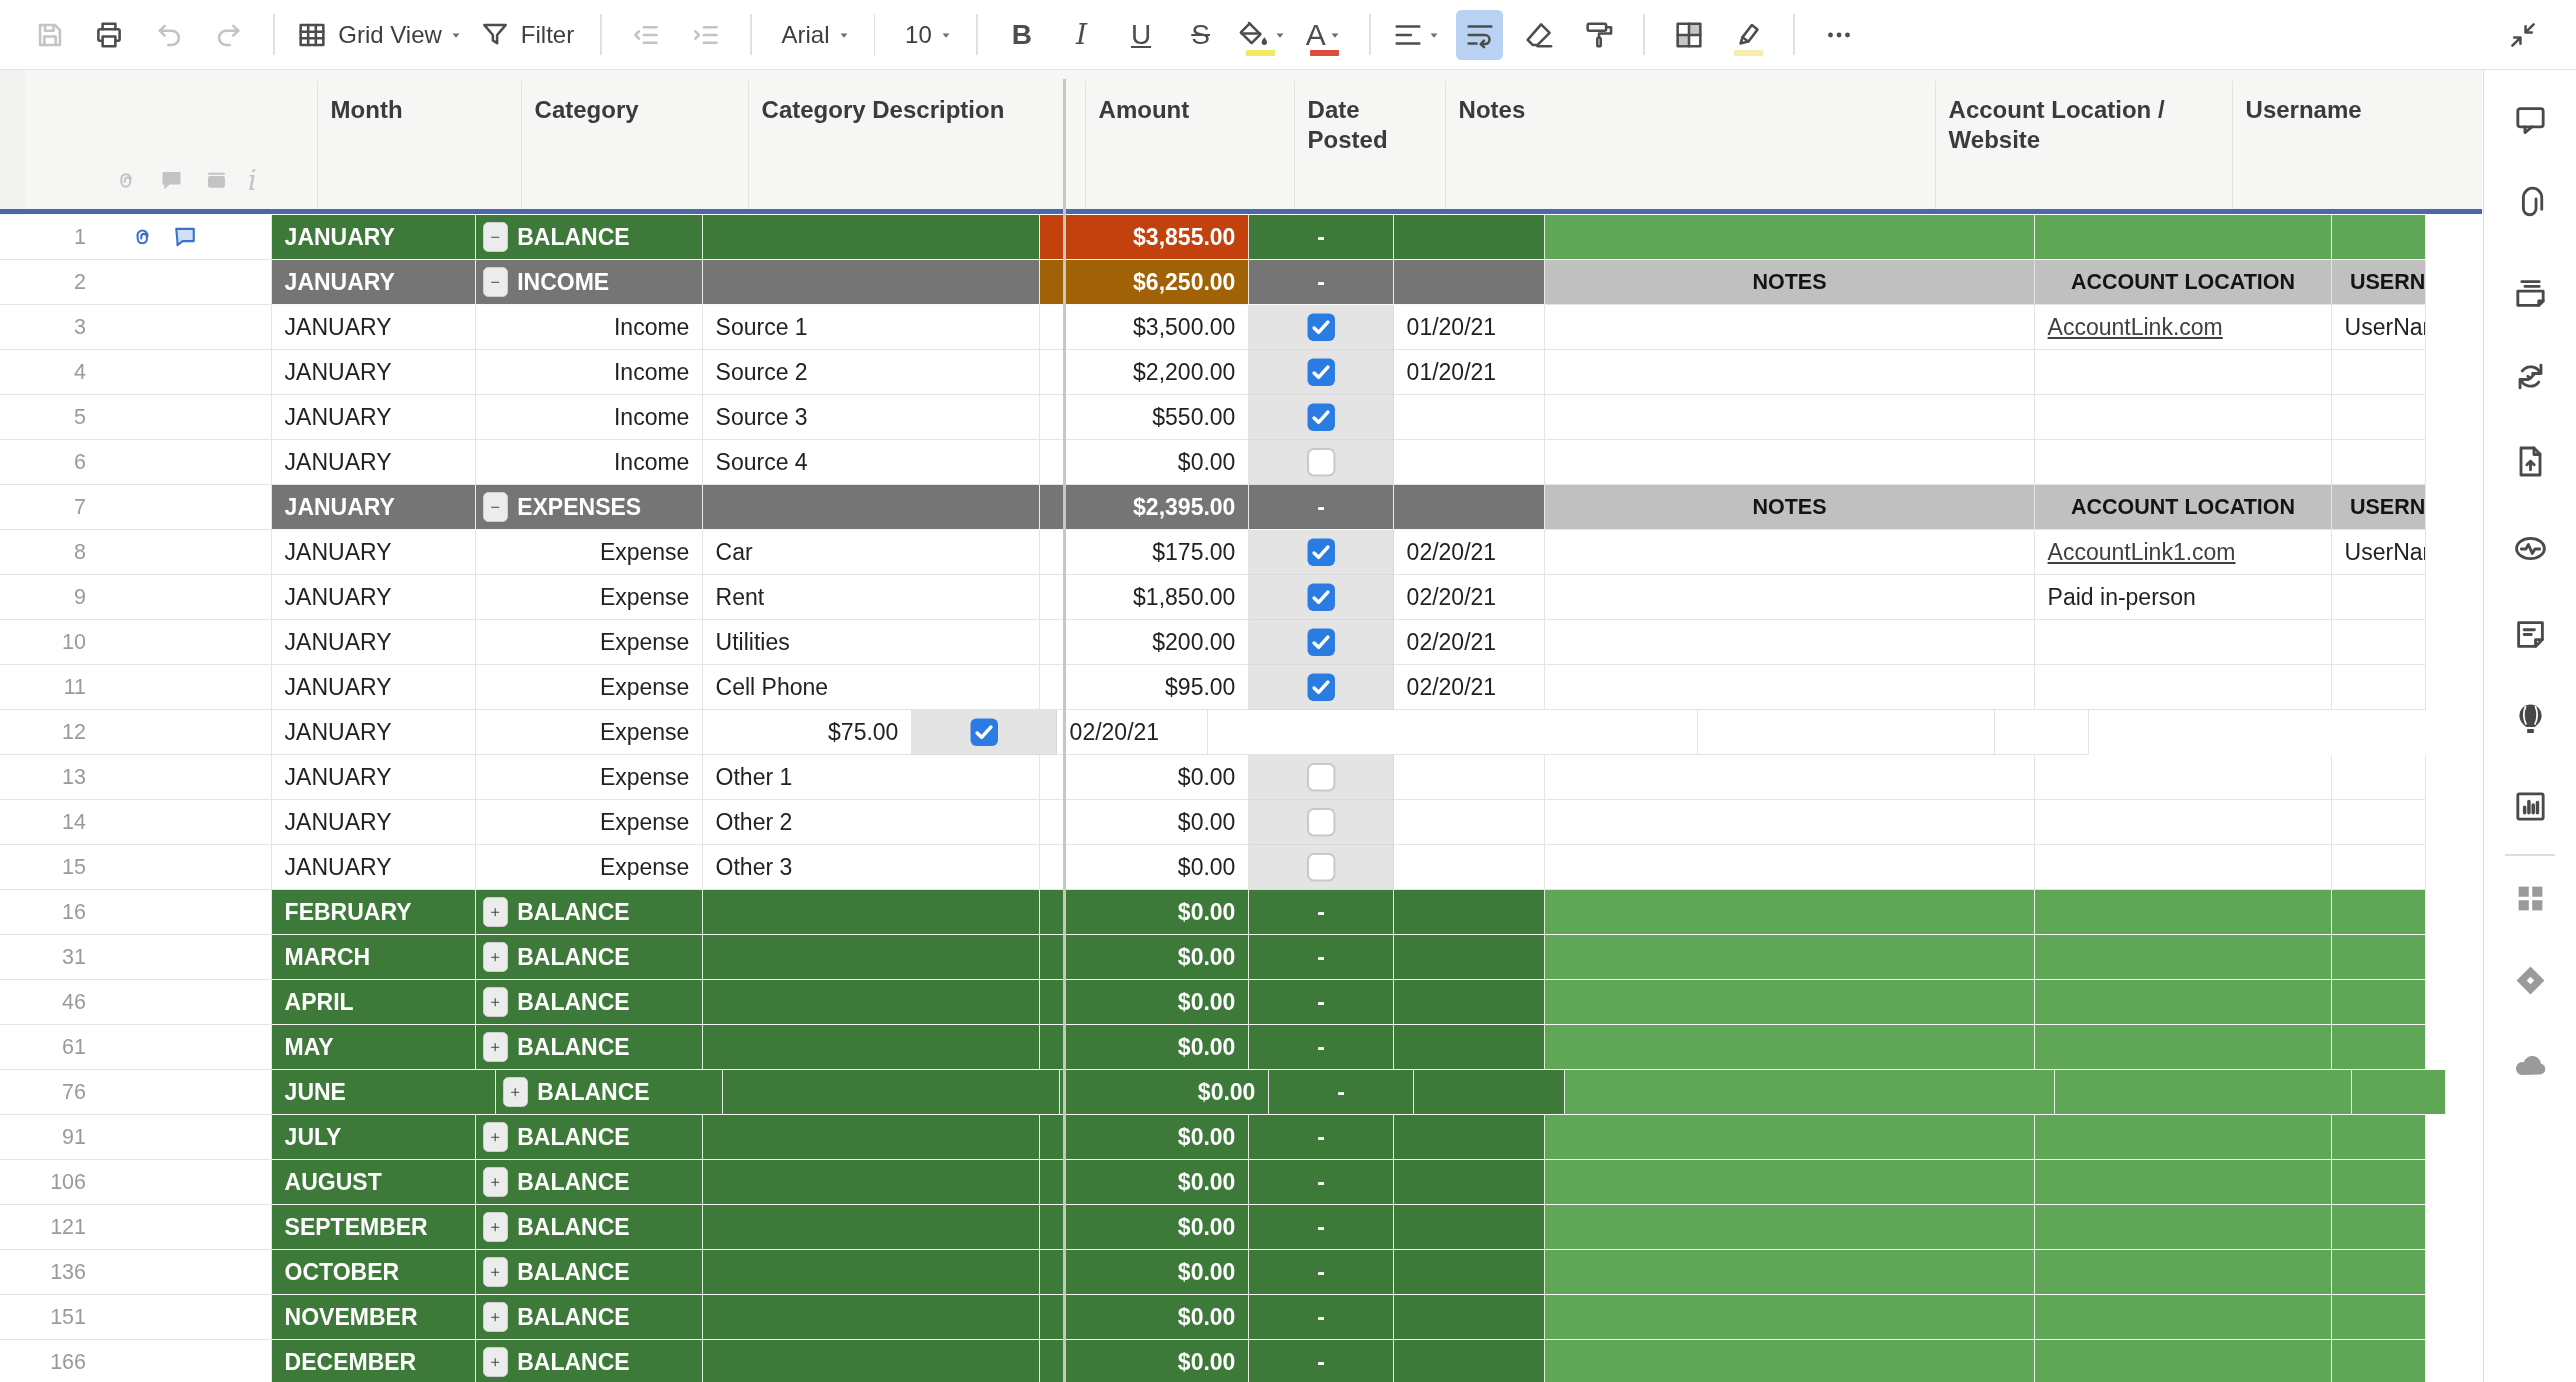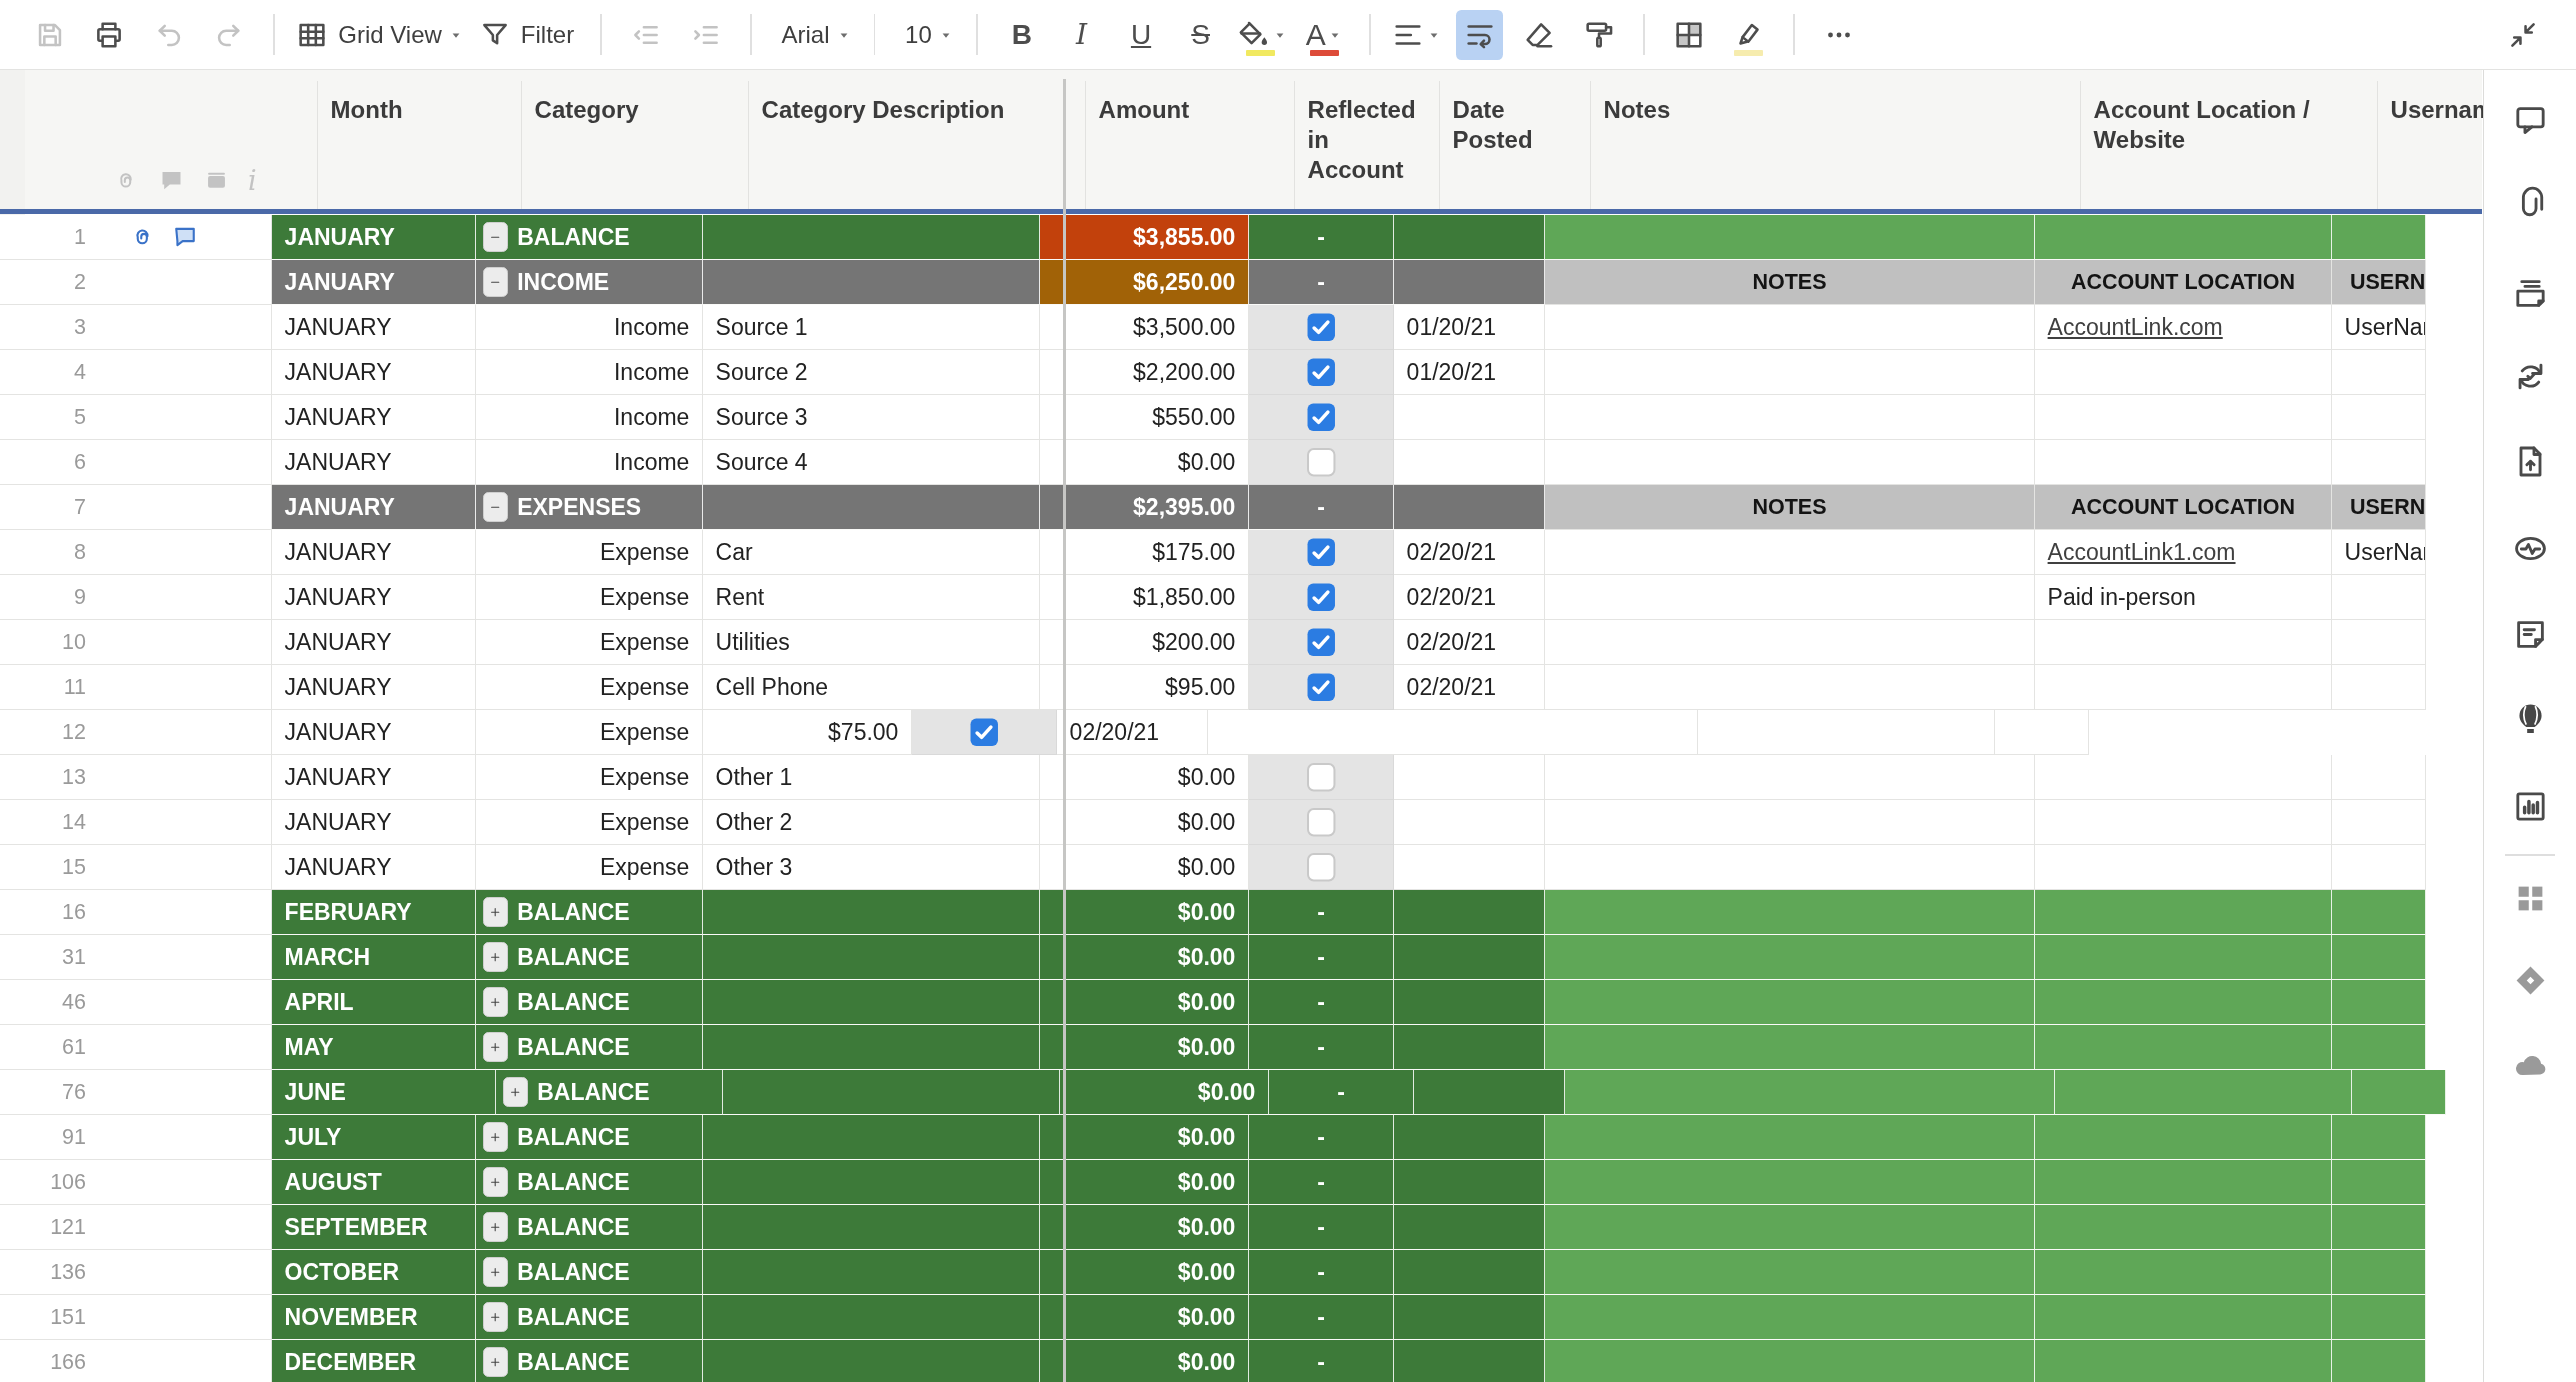--- a/index.html
+++ b/index.html
@@ -277,21 +277,20 @@
     </div>
   <div class="sheet" id="sheet">
     <div class="headband"></div>
     <div class="gutter"></div>
     <div class="colhead" id="colhead" style="left: 25px;">
         <div class="ch-cell first" style="width: 272px;"></div>
         <div class="ch-cell" style="width: 204px; white-space: normal; margin-left: 20px;"><span>Month</span></div>
         <div class="ch-cell" style="width: 227px; white-space: normal;"><span>Category</span></div>
         <div class="ch-cell" style="width: 337px; white-space: normal;"><span>Category Description</span></div>
         <div class="ch-cell" style="width: 209px; white-space: normal;"><span>Amount</span></div>
-        <div class="ch-cell" style="width: 145px; white-space: normal;"><span>Reflected in Account</span></div>
         <div class="ch-cell" style="width: 151px; white-space: normal;"><span>Date Posted</span></div>
         <div class="ch-cell" style="width: 490px; white-space: normal;"><span>Notes</span></div>
         <div class="ch-cell" style="width: 297px; white-space: normal;"><span>Account Location / Website</span></div>
         <div class="ch-cell" style="width: 94px; white-space: normal;"><span>Username</span></div>
       </div>
     <div class="rowicons" id="rowicons" style="left: 113px;">
         <span style="display: inline-flex;">
           <svg viewBox="0 0 24 24" fill="none" stroke="currentColor" stroke-width="1.8" stroke-linecap="round" stroke-linejoin="round">
             <path d="M15.8 11.2a4.3 4.3 0 1 0-8.3 1v1.3a3.9 3.9 0 0 0 7.8 0v-1.8a2.4 2.4 0 0 0-4.8 0v1.6"></path>
           </svg>

